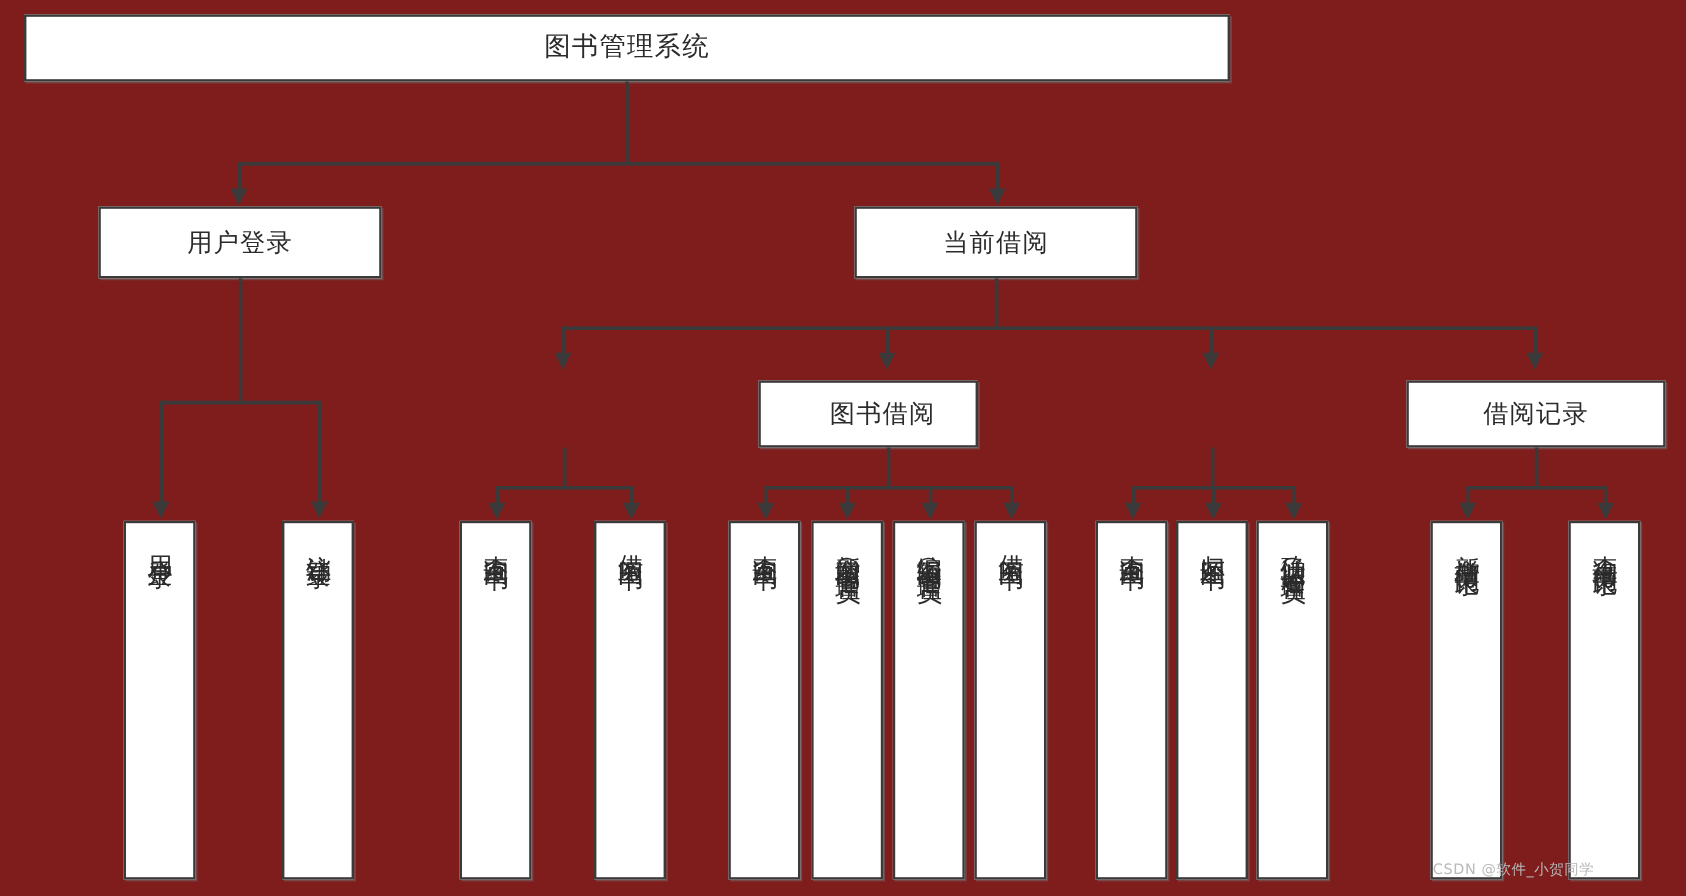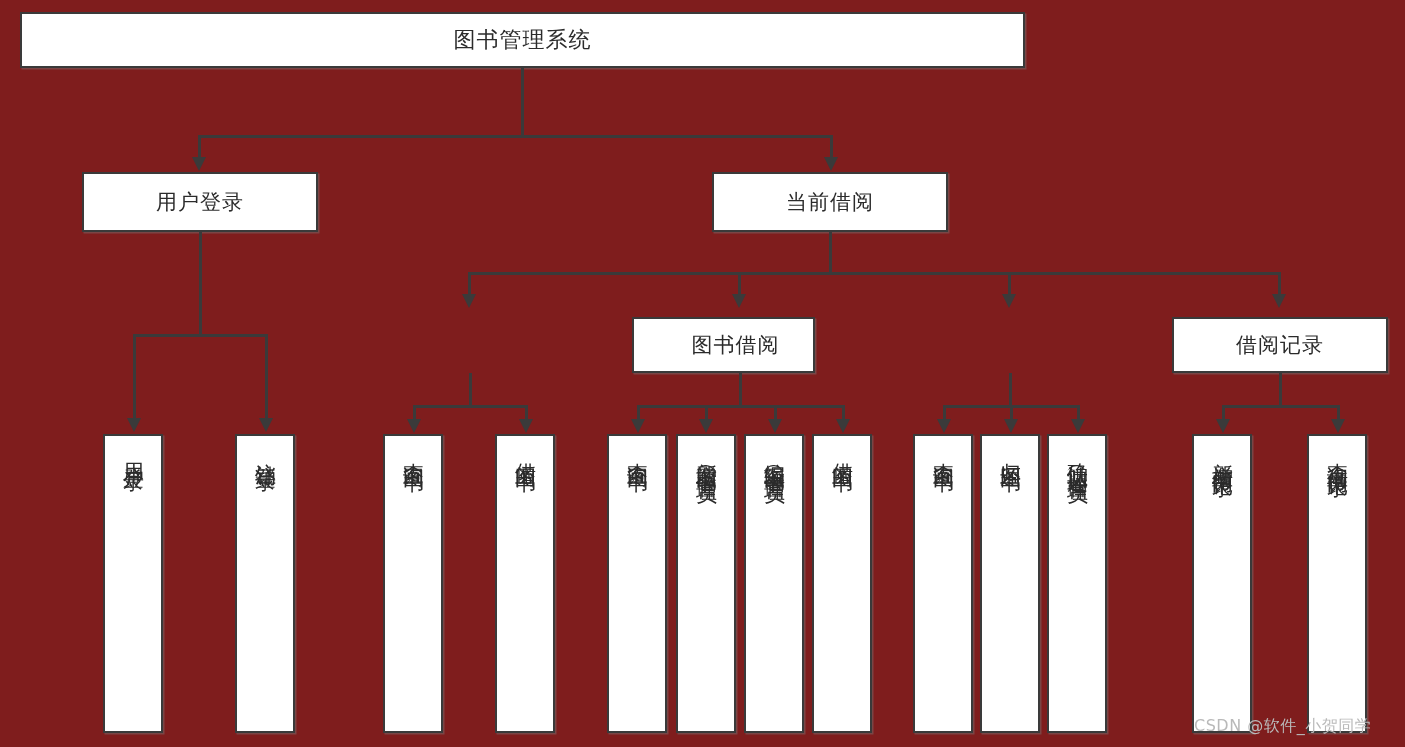--- a/index.html
+++ b/index.html
@@ -55,21 +55,21 @@
   .ln.h{height:2.5px;}
   .arrow{
     position:absolute;
     width:0;height:0;
     border-left:7px solid transparent;
     border-right:7px solid transparent;
     border-top:14px solid #3a3a3a;
   }
   .watermark{
     position:absolute;
-    font-size:16px;
+    font-size:12px;
     color:#b9b9b9;
     white-space:nowrap;
     letter-spacing:0.5px;
   }
 </style>
 </head>
 <body>
 
 <div id="diagram">
 

